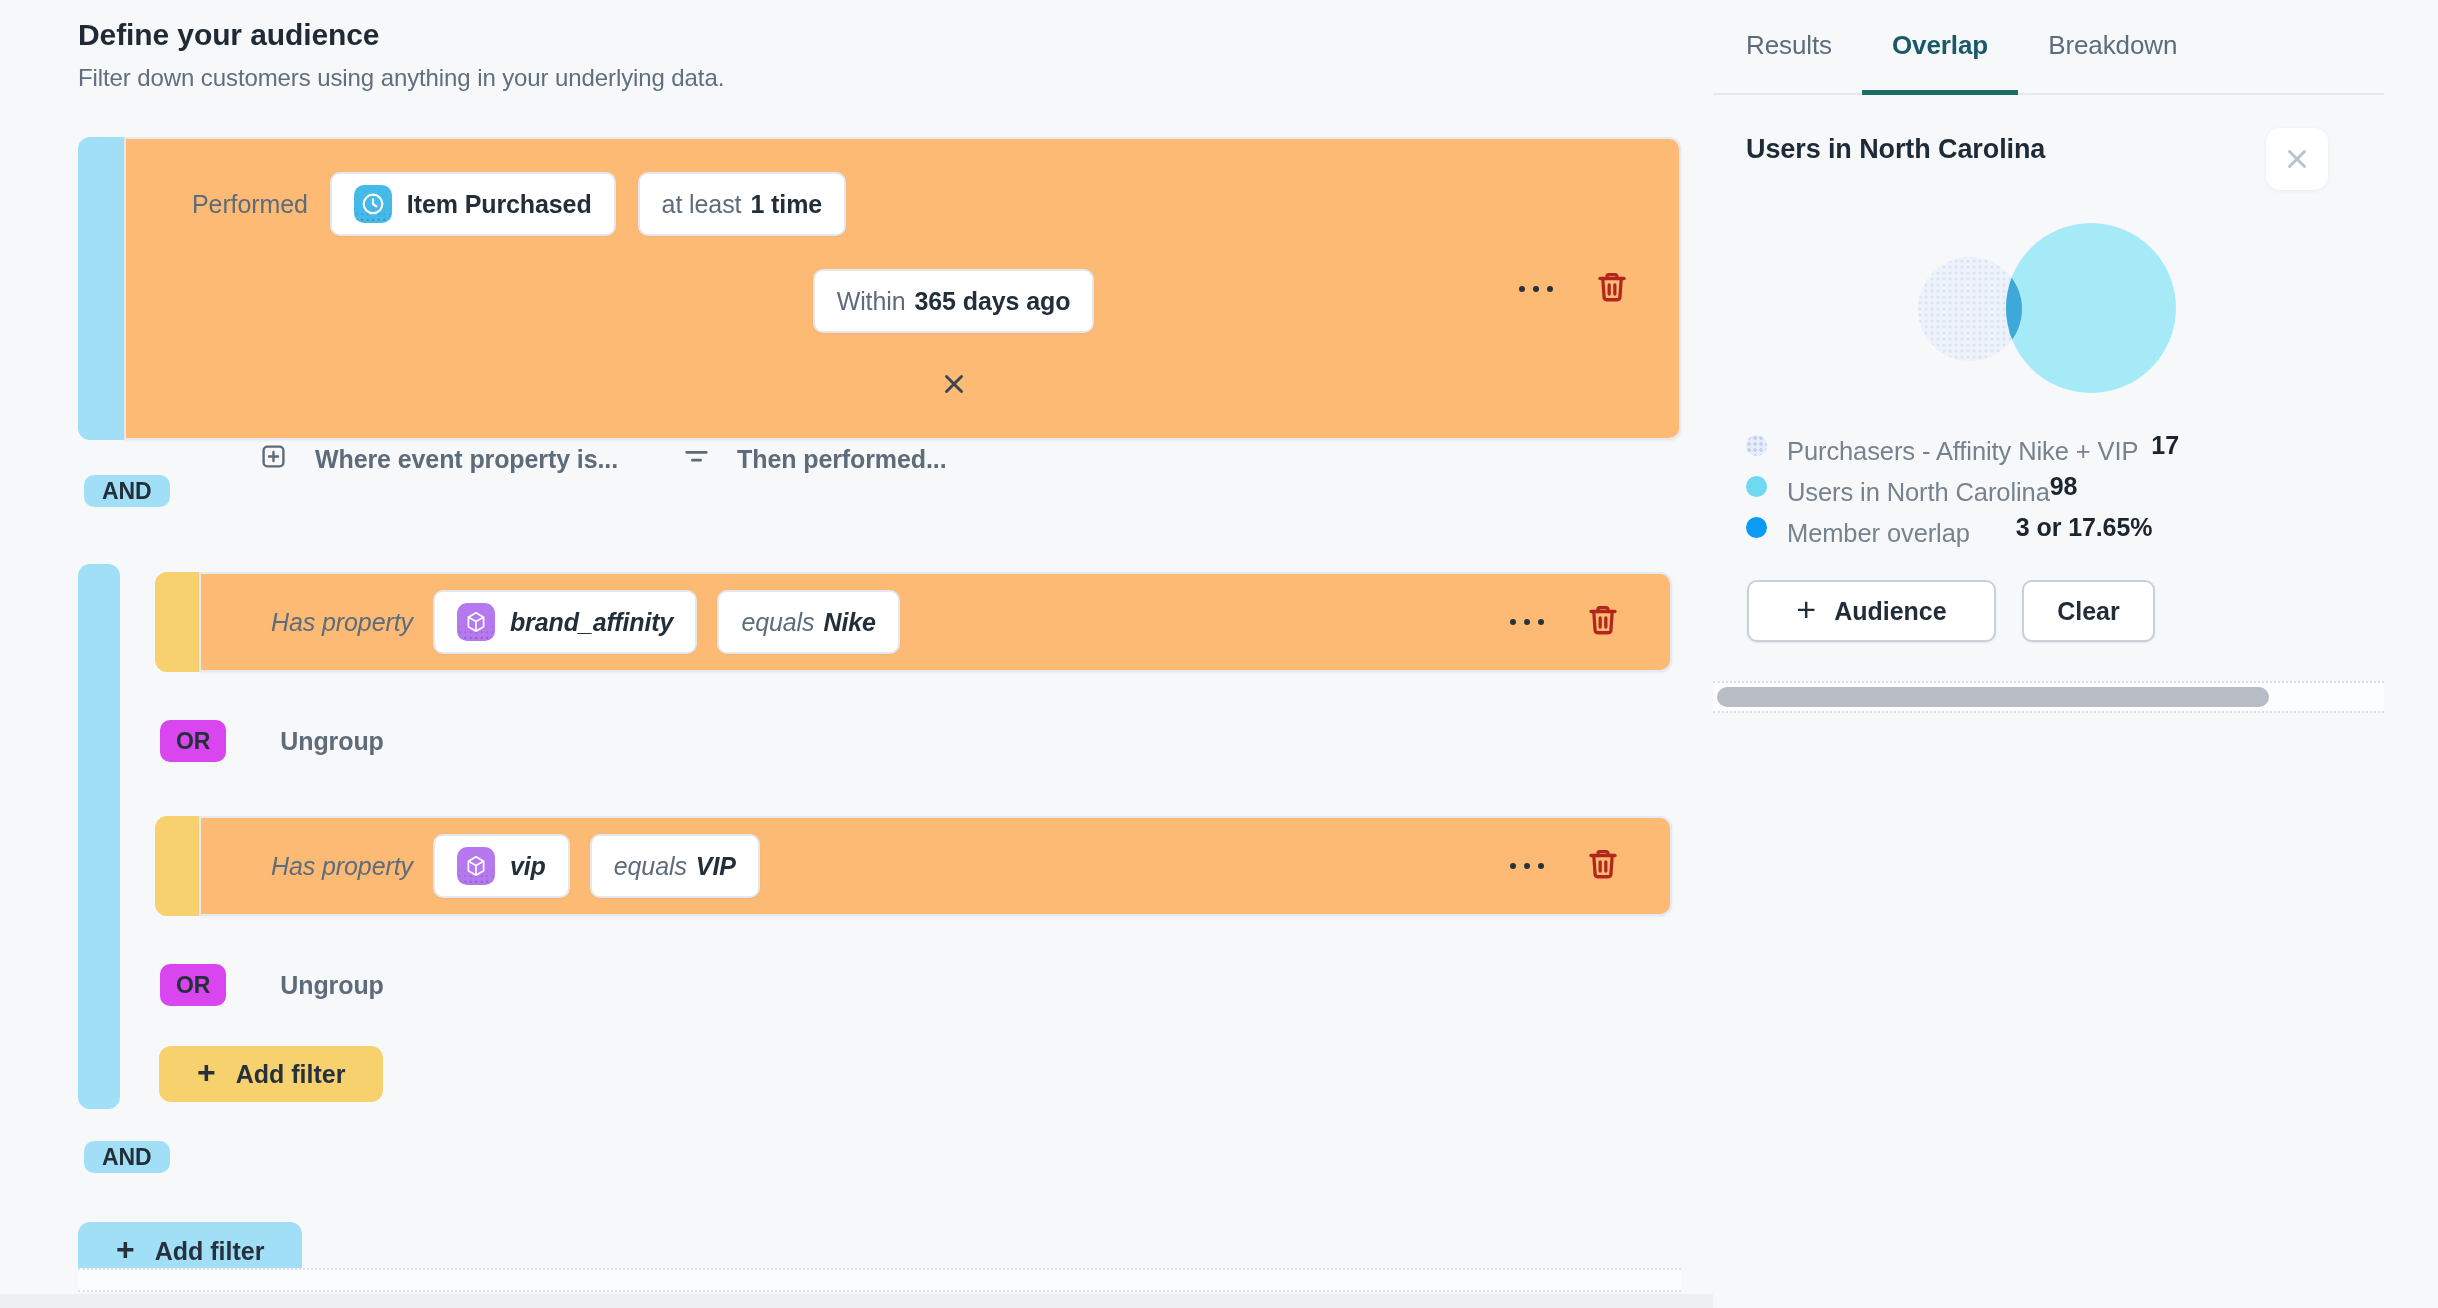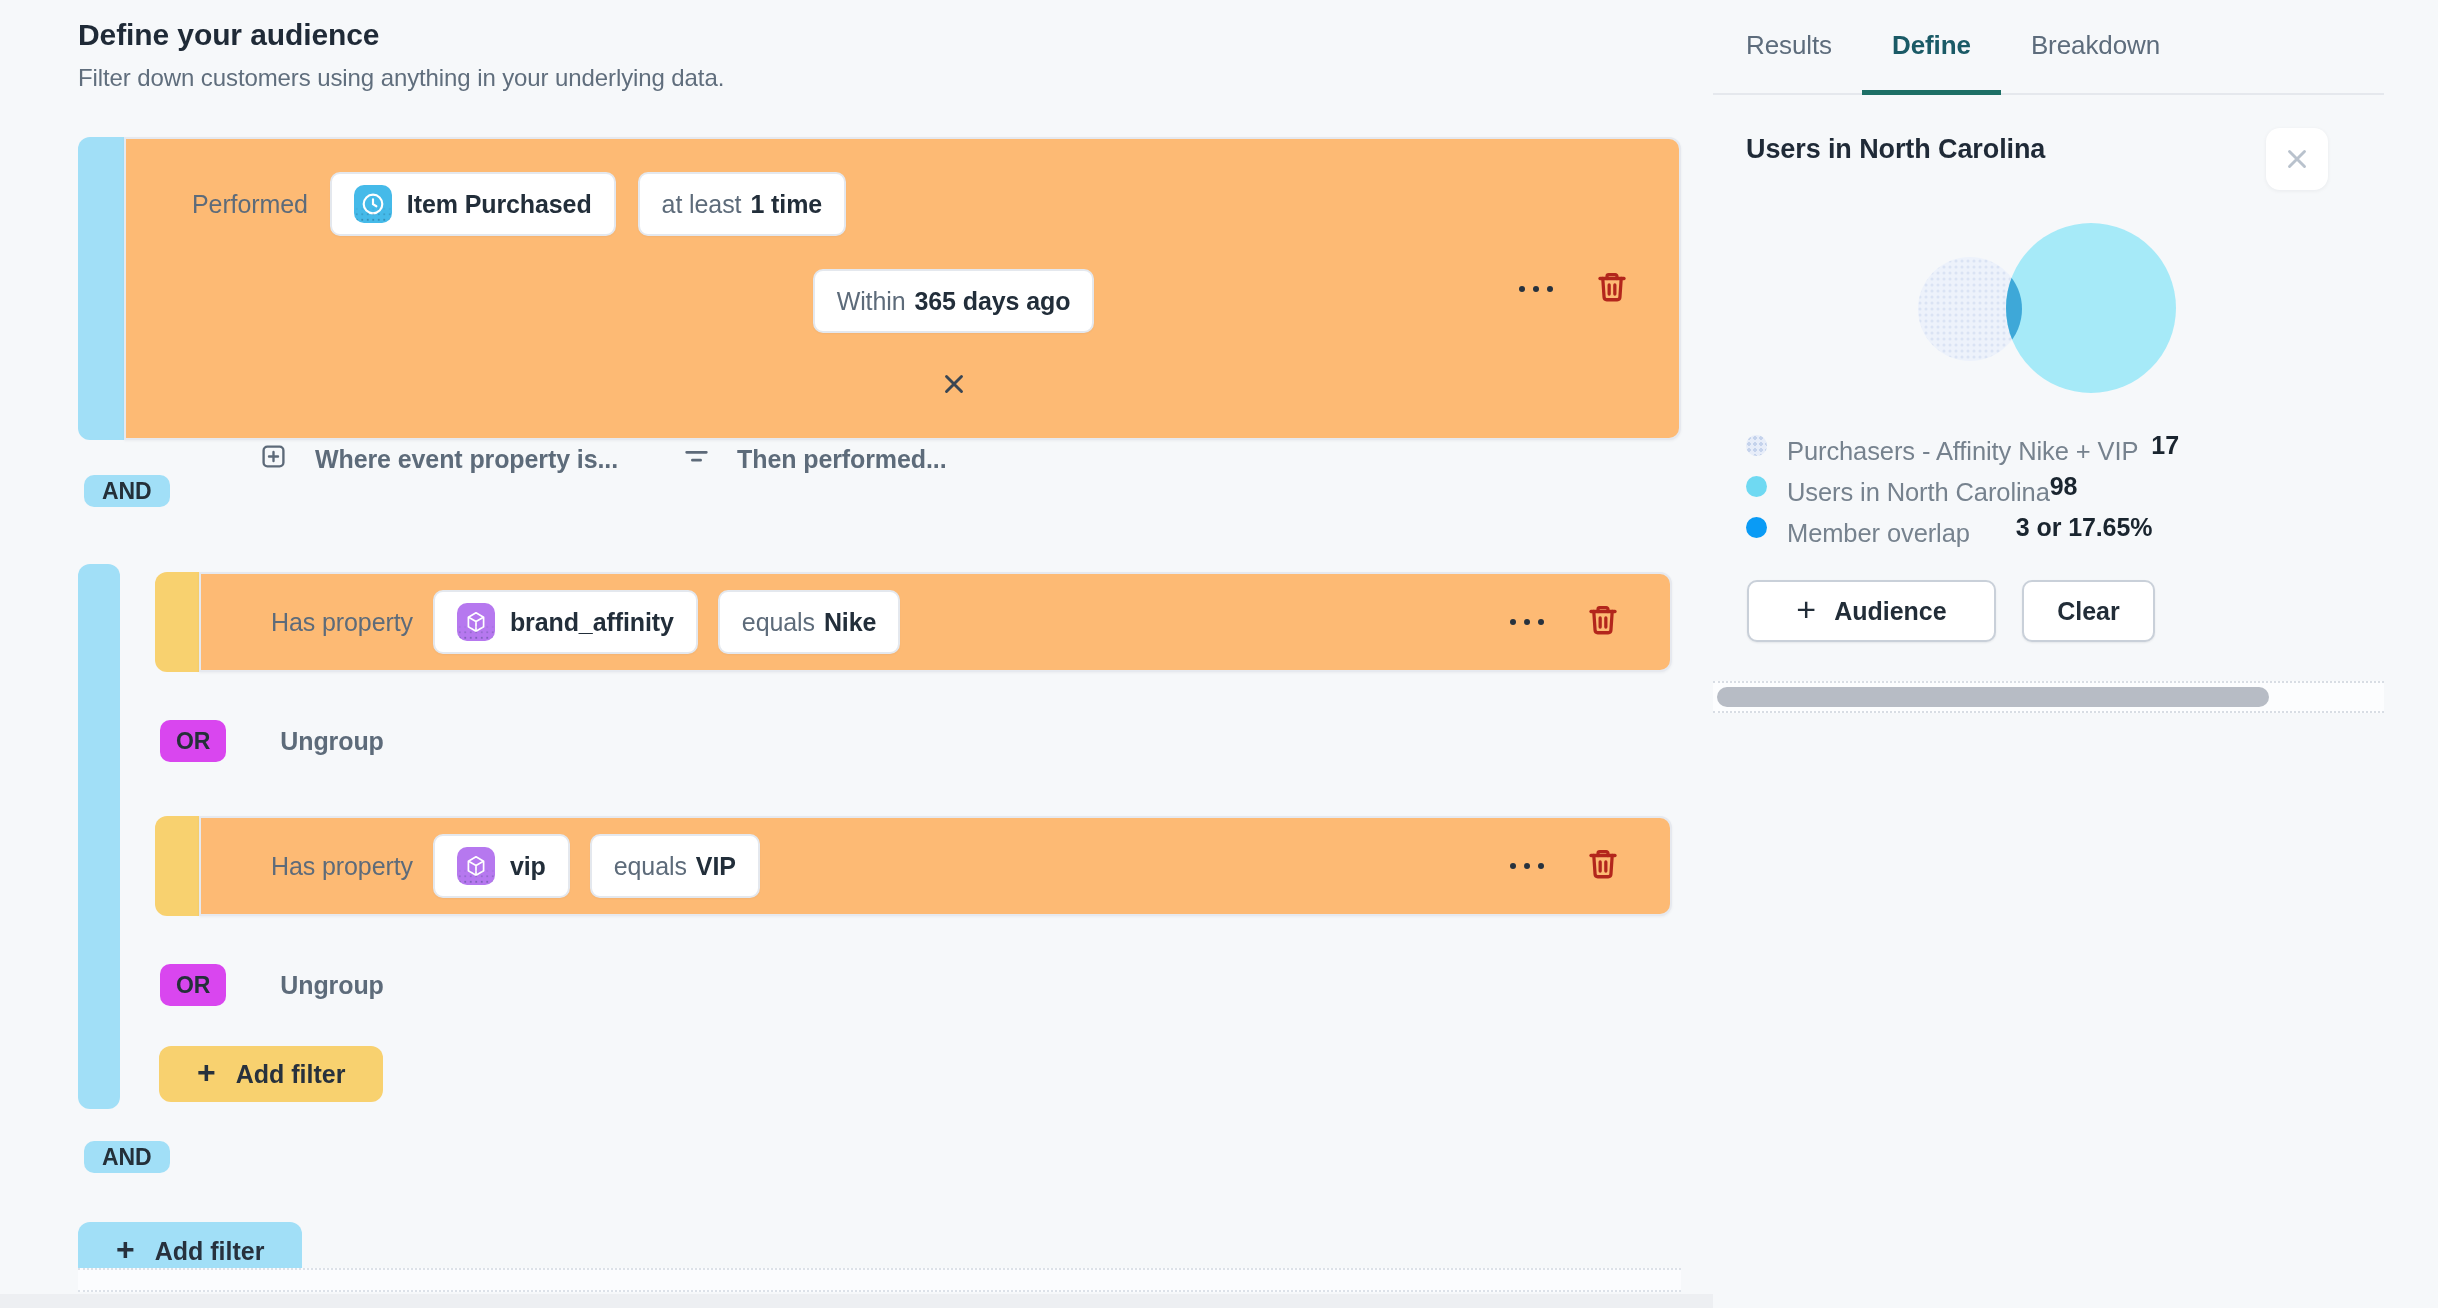--- a/index.html
+++ b/index.html
@@ -63,21 +63,21 @@
     display:inline-flex; align-items:center; justify-content:center; height:32px;
     padding:0 18px; border-radius:10px; font-size:23px; font-weight:700; color:#243039;
   }
   .logic-badge.and { background:#A1DFF7; }
   .logic-badge.or  { background:#d946ef; height:42px; padding:0 16px; }
   .and1 { left:84px; top:475px; }
   .and2 { left:84px; top:1141px; }
 
   .group { left:78px; top:564px; width:1603px; height:545px; }
   .group-bar { position:absolute; left:0; top:0; width:42px; height:100%; background:#A1DFF7; border-radius:12px; }
-  .prop-card { position:absolute; left:77px; right:9px; height:100px; }
+  .prop-card { position:absolute; left:77px; right:9px; height:100px;font-style:italic; }
   .prop-card .bar { width:44px; }
   .prop-card .card-body { display:flex; align-items:center; padding-left:70px; gap:20px; }
   .cardA { top:8px; }
   .cardB { top:252px; }
   .or-row { position:absolute; left:82px; display:flex; align-items:center; gap:54px; }
   .or1 { top:156px; } .or2 { top:400px; }
   .ungroup { font-size:25px; font-weight:600; color:#5D6B7A; cursor:pointer; }
 
   .add-filter {
     display:inline-flex; align-items:center; gap:20px; border:none; cursor:pointer;
@@ -305,21 +305,21 @@
   <span class="plus">+</span>
   <span>Add filter</span>
 </button>
 
 <div class="abs left-track"></div>
 <div class="abs bottom-strip"></div>
 
 <div class="abs sidebar">
   <div class="tabs">
     <div class="tab">Results</div>
-    <div class="tab active">Define</div>
+    <div class="tab active">Overlap</div>
     <div class="tab">Breakdown</div>
   </div>
 
   <div class="panel-title">Users in North Carolina</div>
   <button class="panel-close">
     <svg width="30" height="30" viewBox="0 0 24 24" fill="none" stroke="#B9C2CD" stroke-width="2.3" stroke-linecap="round">
       <path d="M6 6l12 12M18 6L6 18"></path>
     </svg>
   </button>
 

